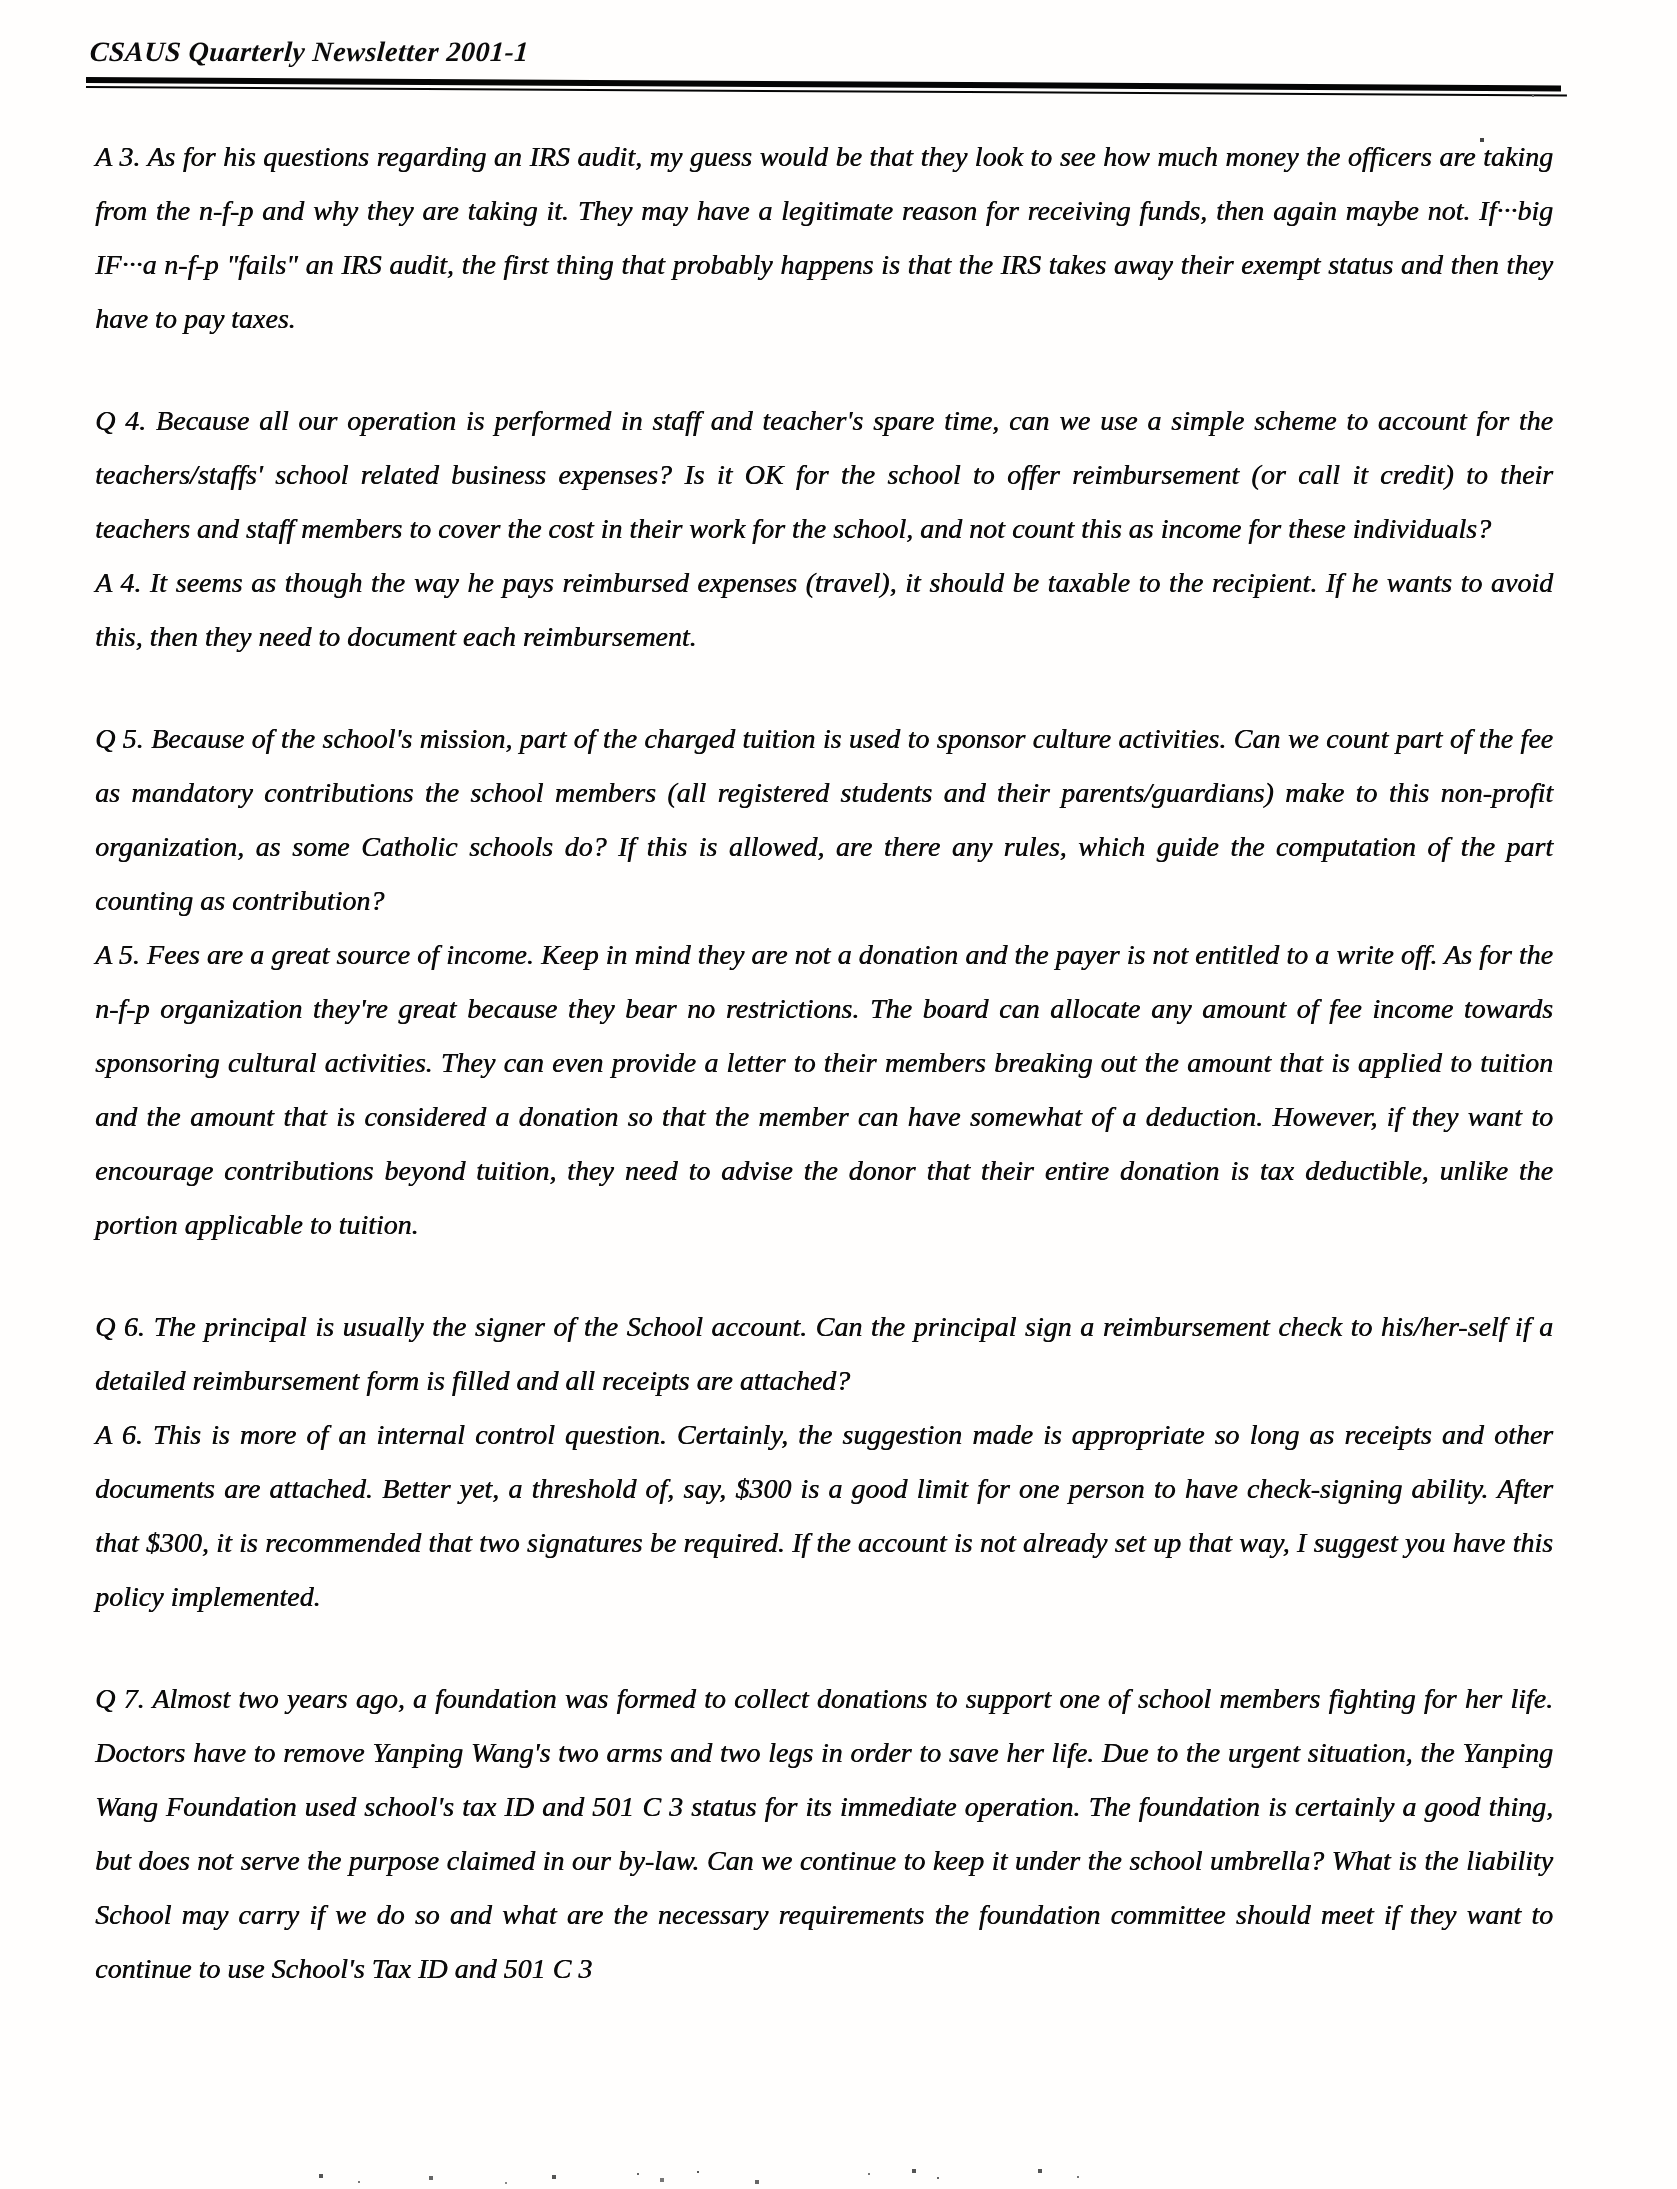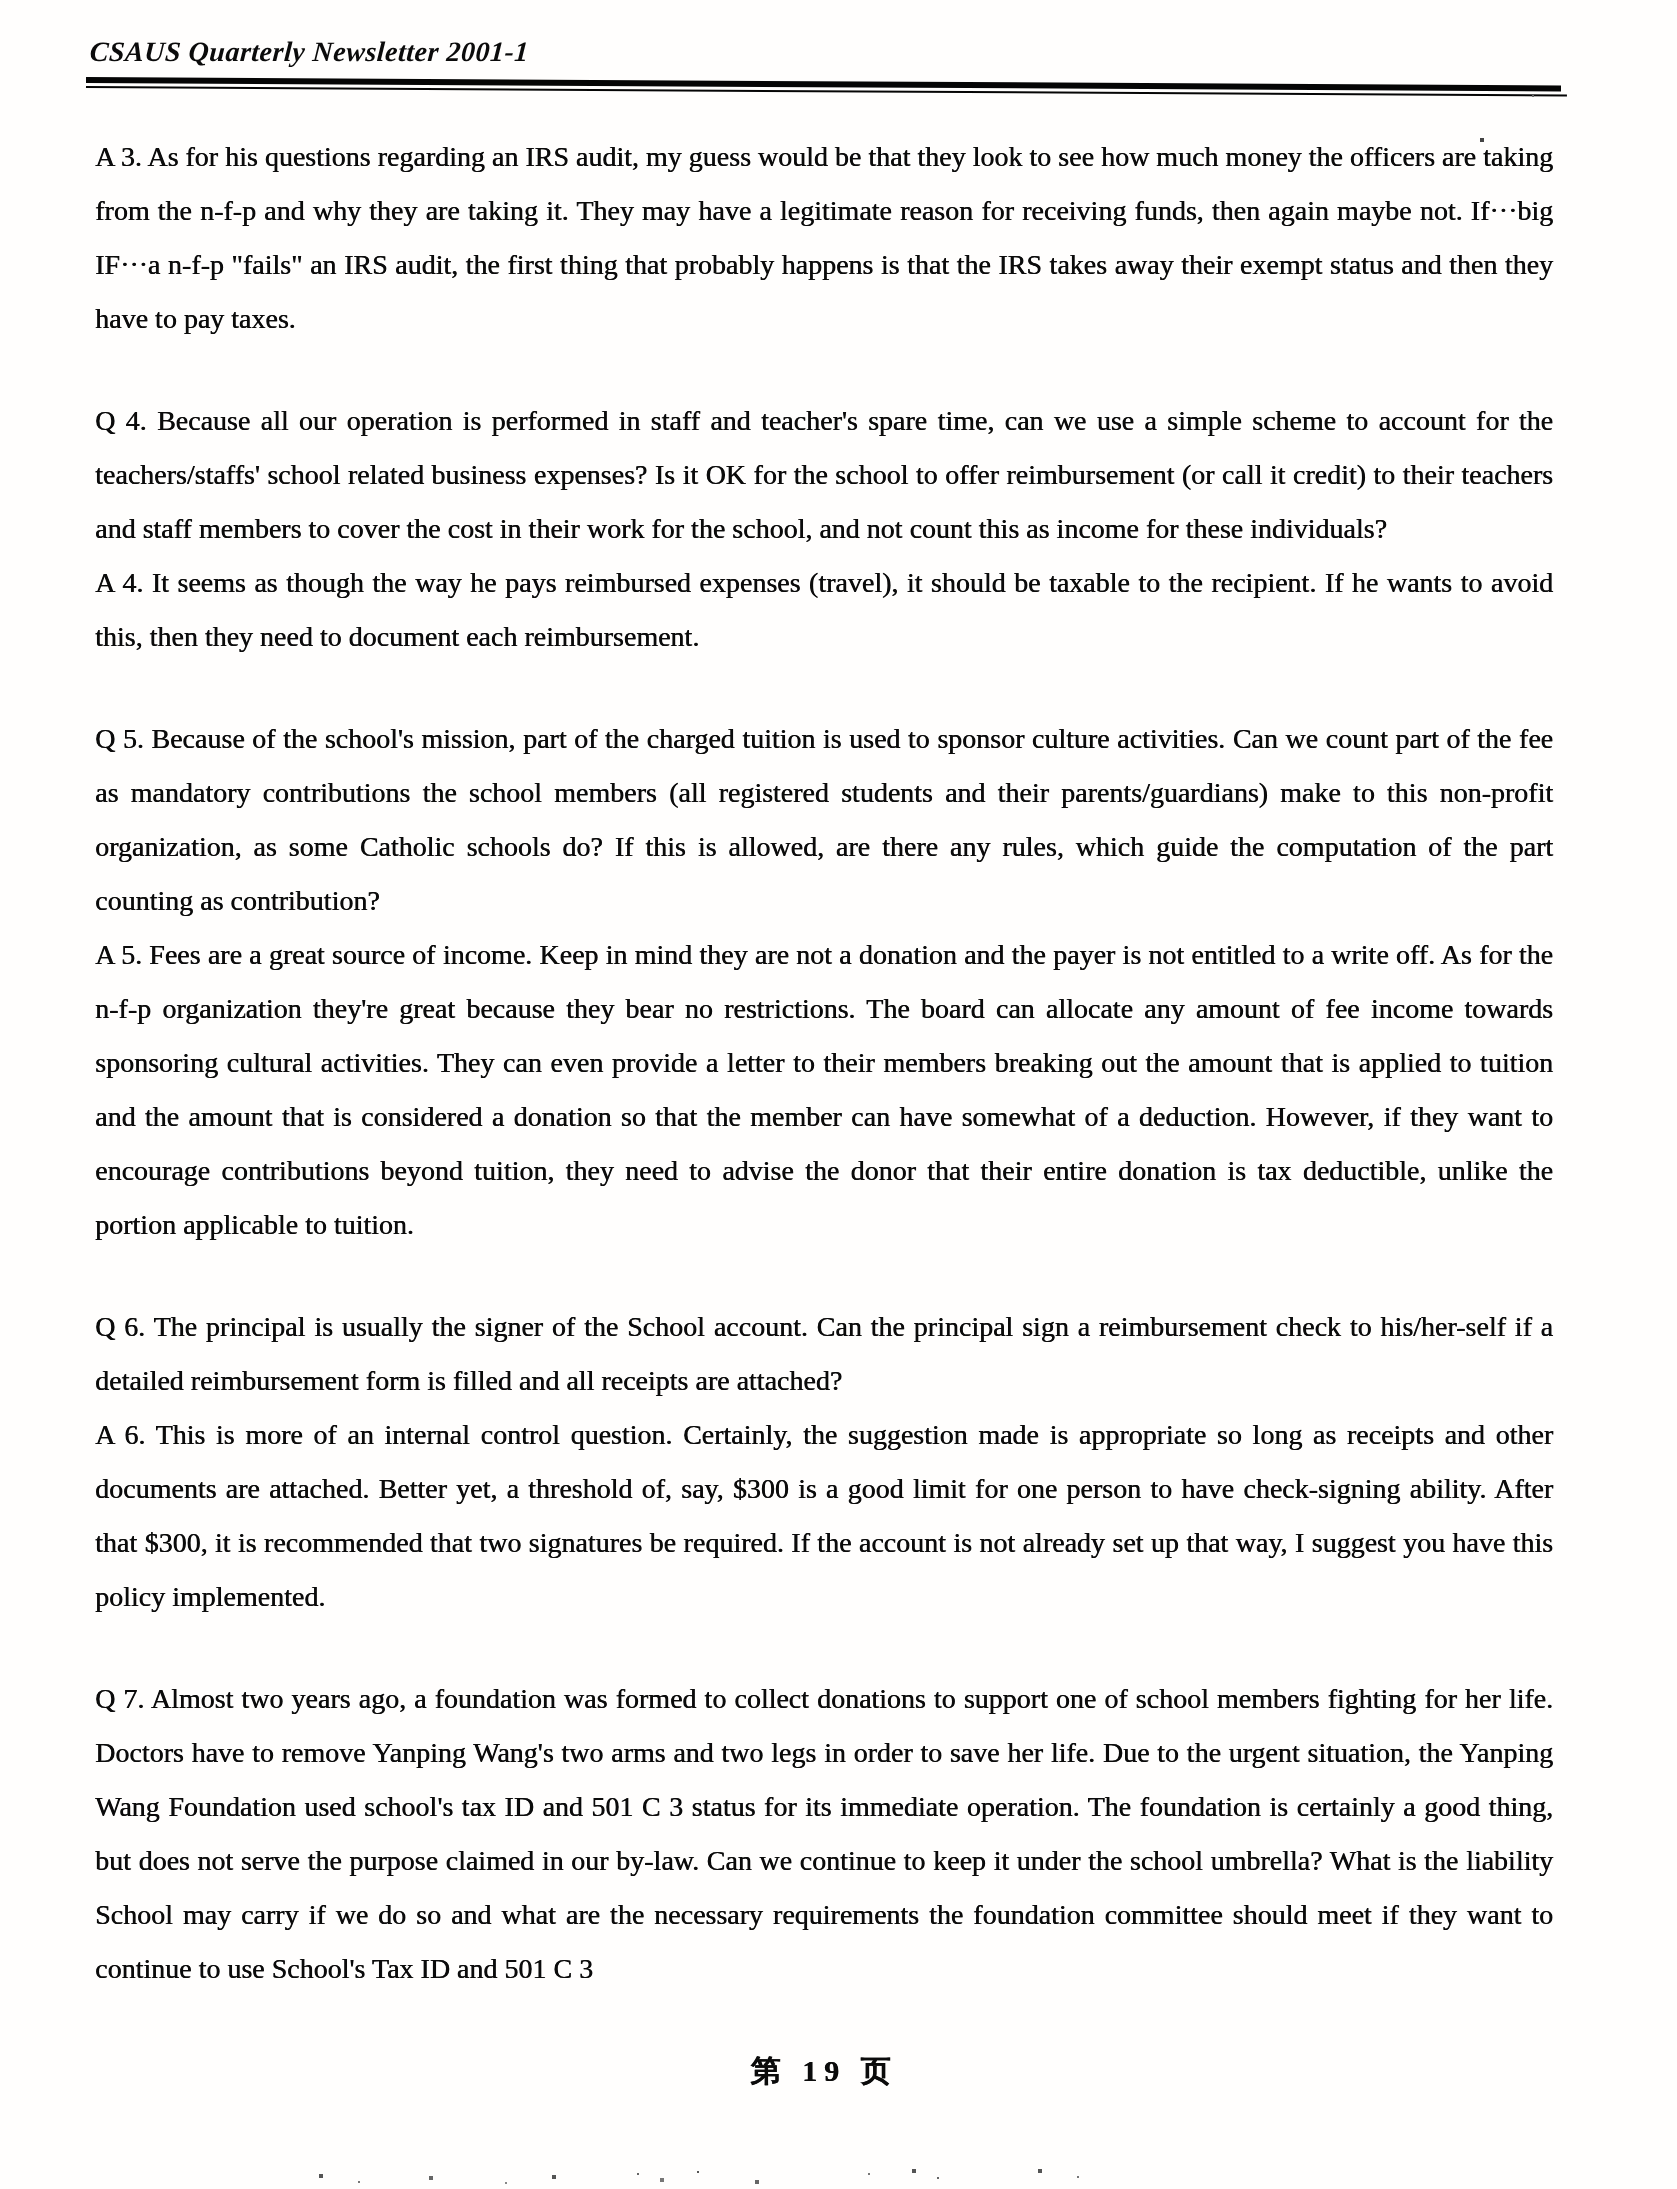--- a/index.html
+++ b/index.html
@@ -40,20 +40,21 @@
   }
   .rule-thick { height: 6px; background: #050505; }
   .rule-thin  { height: 2px; background: #050505; margin-top: 3px; width: 100.4%; }
   .page-body {
     margin: 42px 125px 0 95px;
     font-size: 28px;
     line-height: 54px;
     text-align: justify;
     
     text-shadow: 0.5px 0 0 currentColor;
+    font-style: italic;
   }
   .page-body p { margin: 0; }
   .qa-block { margin-bottom: 48px; }
   .footer {
     text-align: center;
     font-size: 30px;
     font-weight: bold;
     letter-spacing: 7px;
     margin-top: 0;
   }
@@ -114,22 +115,19 @@
 
     <div class="qa-block">
       <p>Q 6.  The principal is usually the signer of the School account. Can the principal sign a reimbursement check to his/her-self if a detailed reimbursement form is filled and all receipts are attached?</p>
       <p>A 6. This is more of an internal control question. Certainly, the suggestion made is appropriate so long as receipts and other documents are attached. Better yet, a threshold of, say, $300 is a good limit for one person to have check-signing ability. After that $300, it is recommended that two signatures be required. If the account is not already set up that way, I suggest you have this policy implemented.</p>
     </div>
 
     <div class="qa-block">
       <p>Q 7. Almost two years ago, a foundation was formed to collect donations to support one of school members fighting for her life. Doctors have to remove Yanping Wang's two arms and two legs in order to save her life. Due to the urgent situation, the Yanping Wang Foundation used school's tax ID and 501 C 3 status for its immediate operation. The foundation is certainly a good thing, but does not serve the purpose claimed in our by-law. Can we continue to keep it under the school umbrella? What is the liability School may carry if we do so and what are the necessary requirements the foundation committee should meet if they want to continue to use School's Tax ID and 501 C 3</p>
     </div>
 
-    <div class="footer">
-      <span>第  19  页</span>
-    </div>
 
   </div>
 
   <div class="noise"></div>
 
 </div>
 
 
 </body></html>

